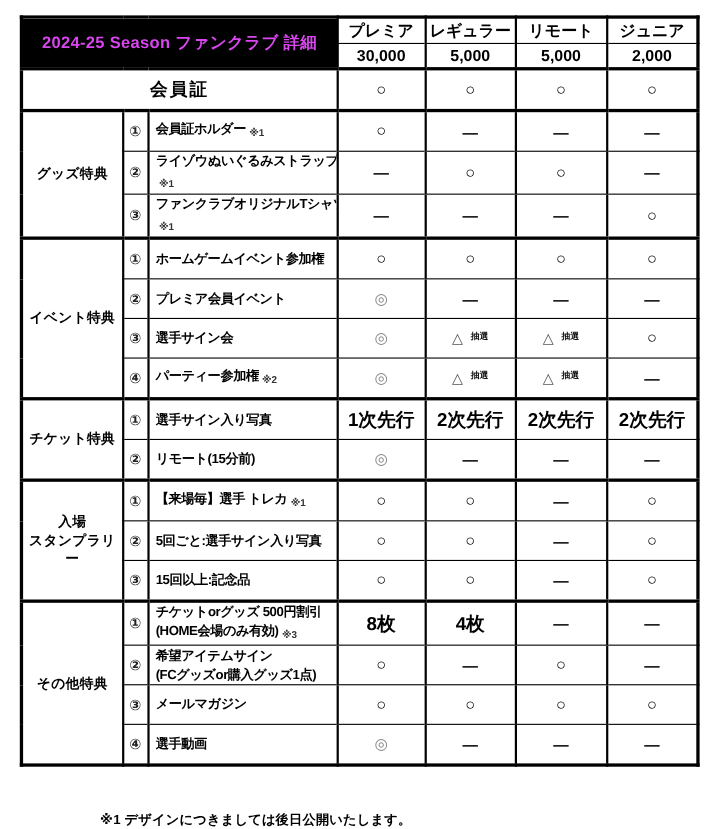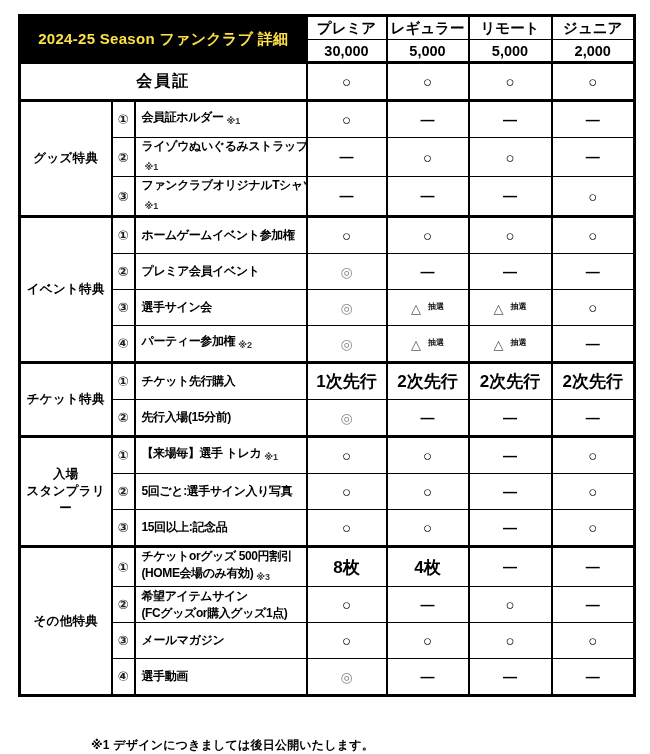--- a/index.html
+++ b/index.html
@@ -24,21 +24,21 @@
     border: solid #000;
     border-width: 1px 2px;
     padding: 0;
     text-align: center;
     vertical-align: middle;
     overflow: hidden;
   }
   tr.sec-top > th, tr.sec-top > td { border-top-width: 3px; }
 
   thead th { font-size: 14.5px; }
-  .title-cell { background: #000; color: #fde047; font-size: 15px; letter-spacing: 0.3px; }
+  .title-cell { background: #000; color: #d946ef; font-size: 15px; letter-spacing: 0.3px; }
   .plan-name { height: 24px; }
   .plan-price { height: 23px; }
 
   tbody td { height: 35px; }
   .mem-label { font-size: 16px; letter-spacing: 2px; }
   .cat { font-size: 12.5px; letter-spacing: 0.3px; line-height: 17px; }
   .num { font-size: 13px; color: #222; }
   .desc {
     text-align: left;
     padding: 0 2px 0 6px;
@@ -157,29 +157,29 @@
             <td class="num">④</td>
             <td class="desc"><span class="line">パーティー参加権</span><span class="ref">※2</span></td>
             <td class="val dbl">◎</td>
             <td class="val tri"><span class="sym">△</span><sup>抽選</sup></td>
             <td class="val tri"><span class="sym">△</span><sup>抽選</sup></td>
             <td class="val dash">—</td>
           </tr>
           <tr class="sec-top">
             <td class="cat" rowspan="2">チケット特典</td>
             <td class="num">①</td>
-            <td class="desc"><span class="line">チケット先行購入</span></td>
+            <td class="desc"><span class="line">選手サイン入り写真</span></td>
             <td class="val txt">1次先行</td>
             <td class="val txt">2次先行</td>
             <td class="val txt">2次先行</td>
             <td class="val txt">2次先行</td>
           </tr>
           <tr>
             <td class="num">②</td>
-            <td class="desc"><span class="line">先行入場(15分前)</span></td>
+            <td class="desc"><span class="line">リモート(15分前)</span></td>
             <td class="val dbl">◎</td>
             <td class="val dash">—</td>
             <td class="val dash">—</td>
             <td class="val dash">—</td>
           </tr>
           <tr class="sec-top">
             <td class="cat" rowspan="3">入場<br>スタンプラリー</td>
             <td class="num">①</td>
             <td class="desc"><span class="line">【来場毎】選手 トレカ</span><span class="ref">※1</span></td>
             <td class="val cir">○</td>

